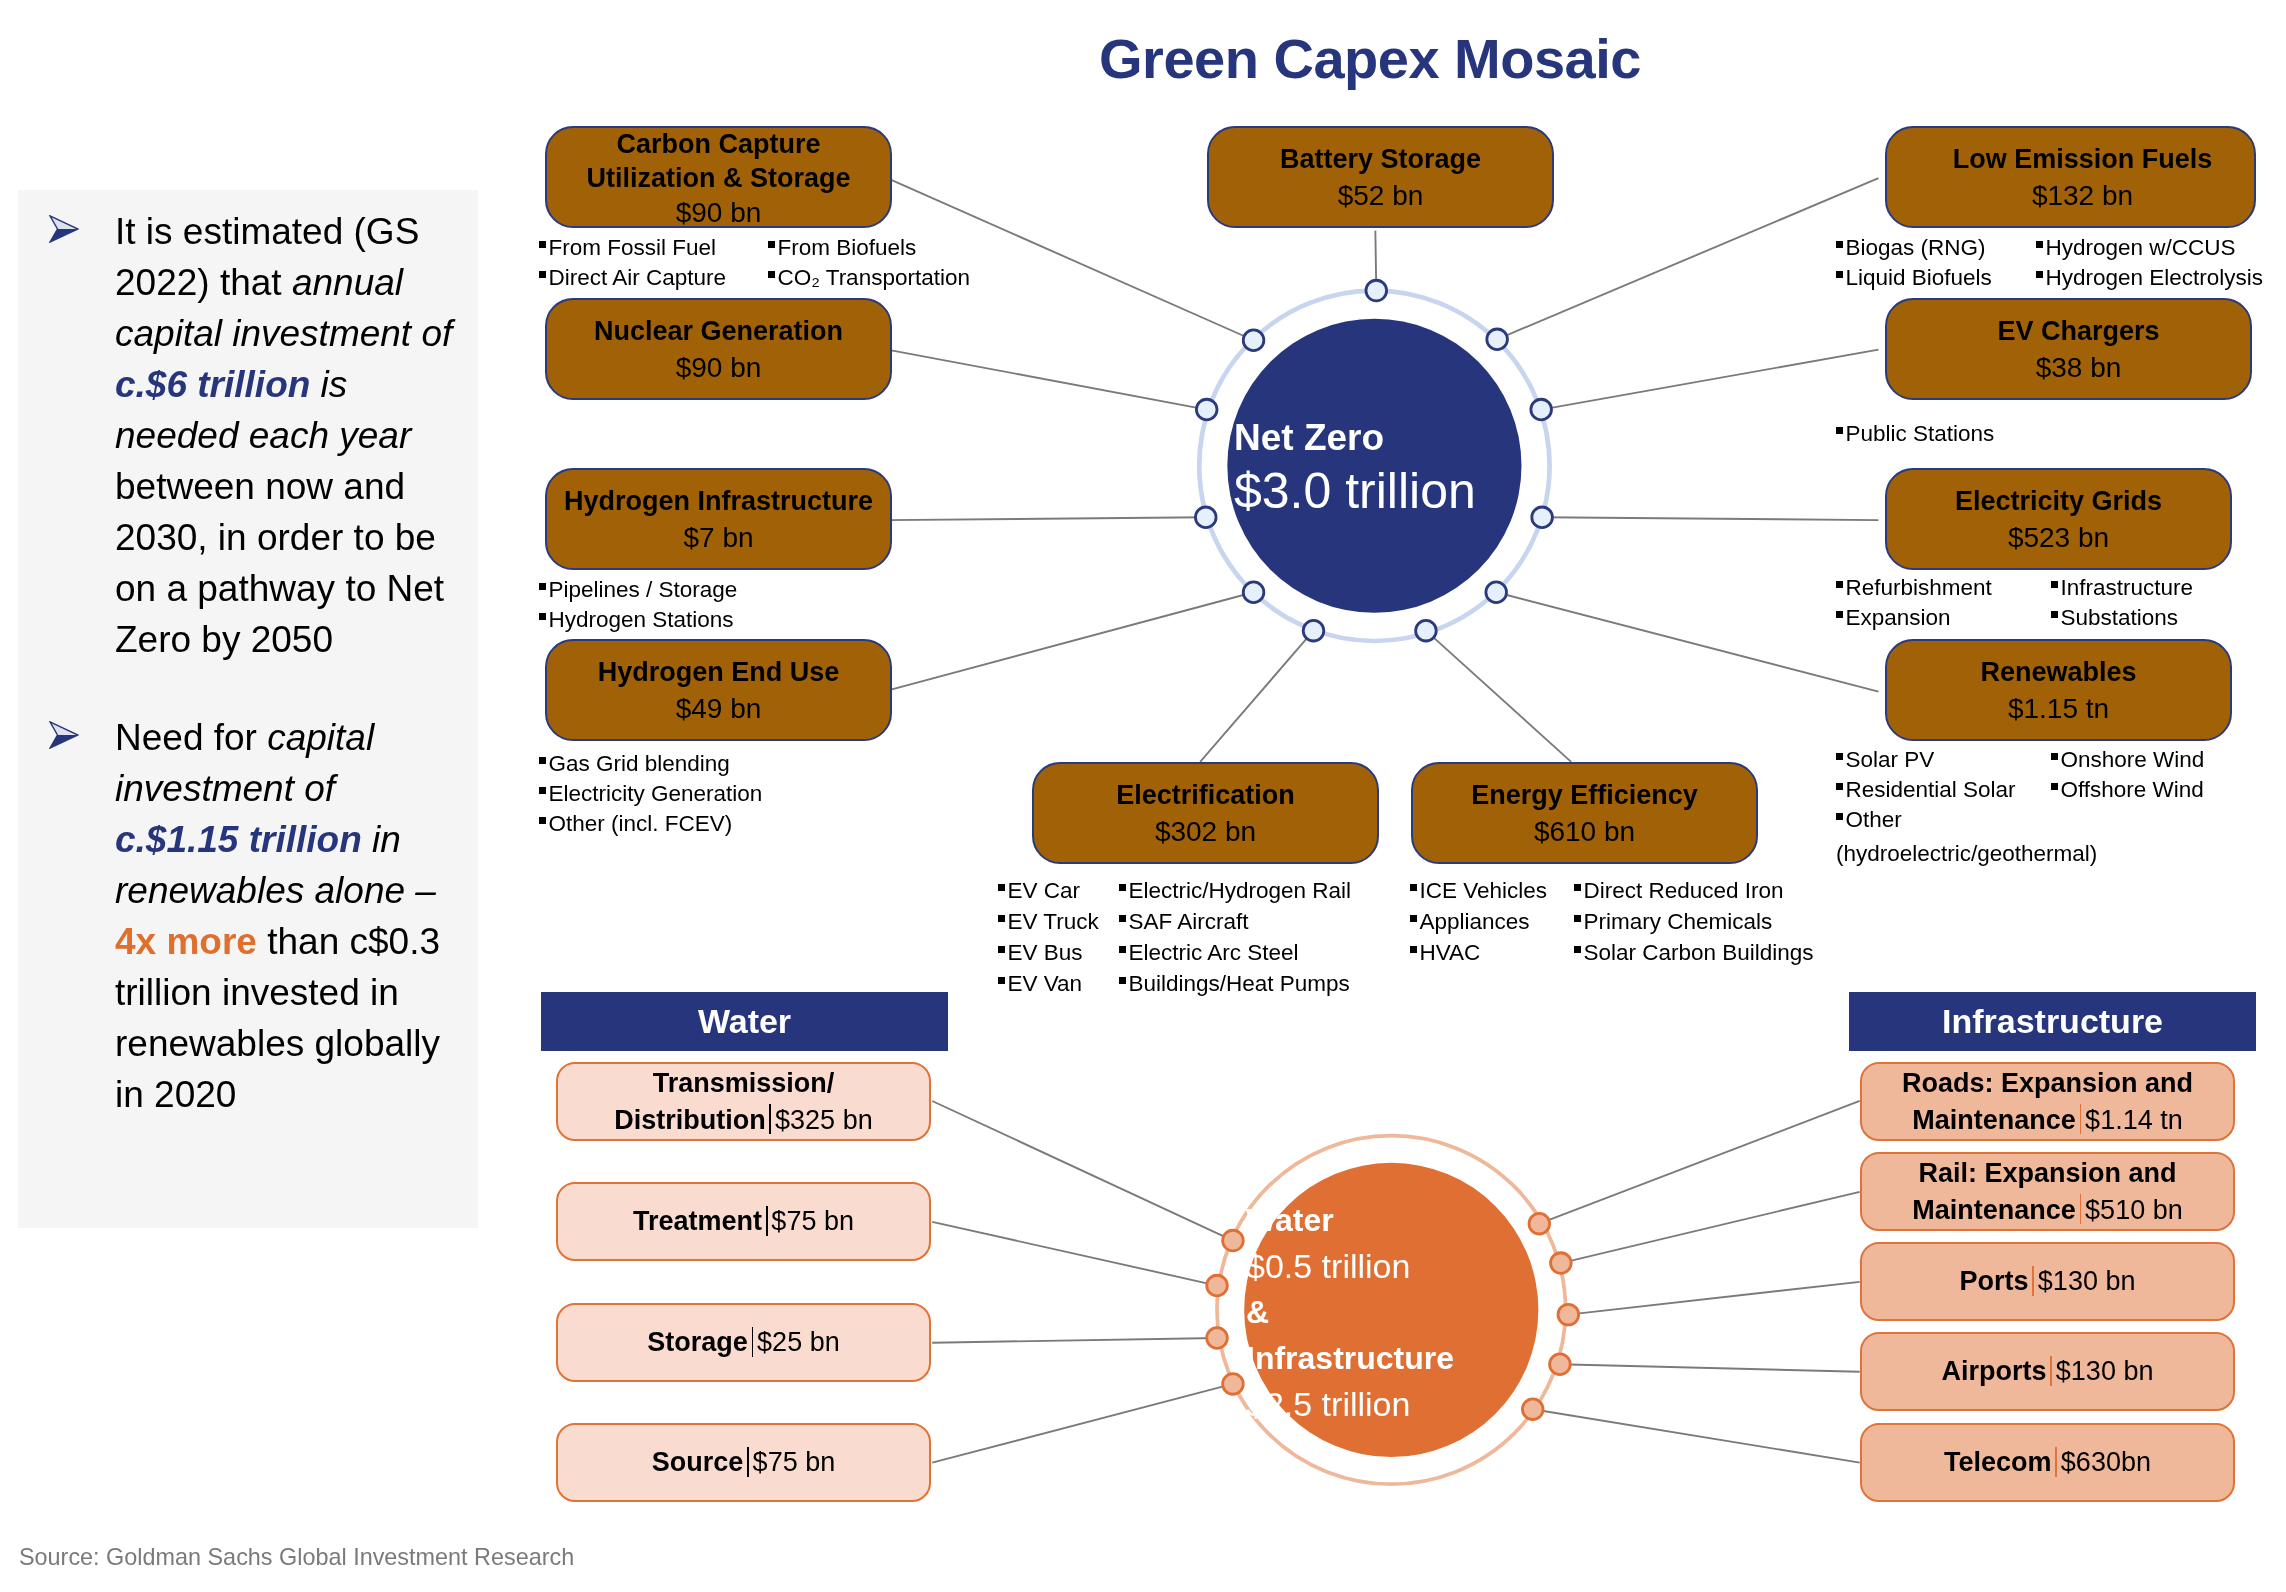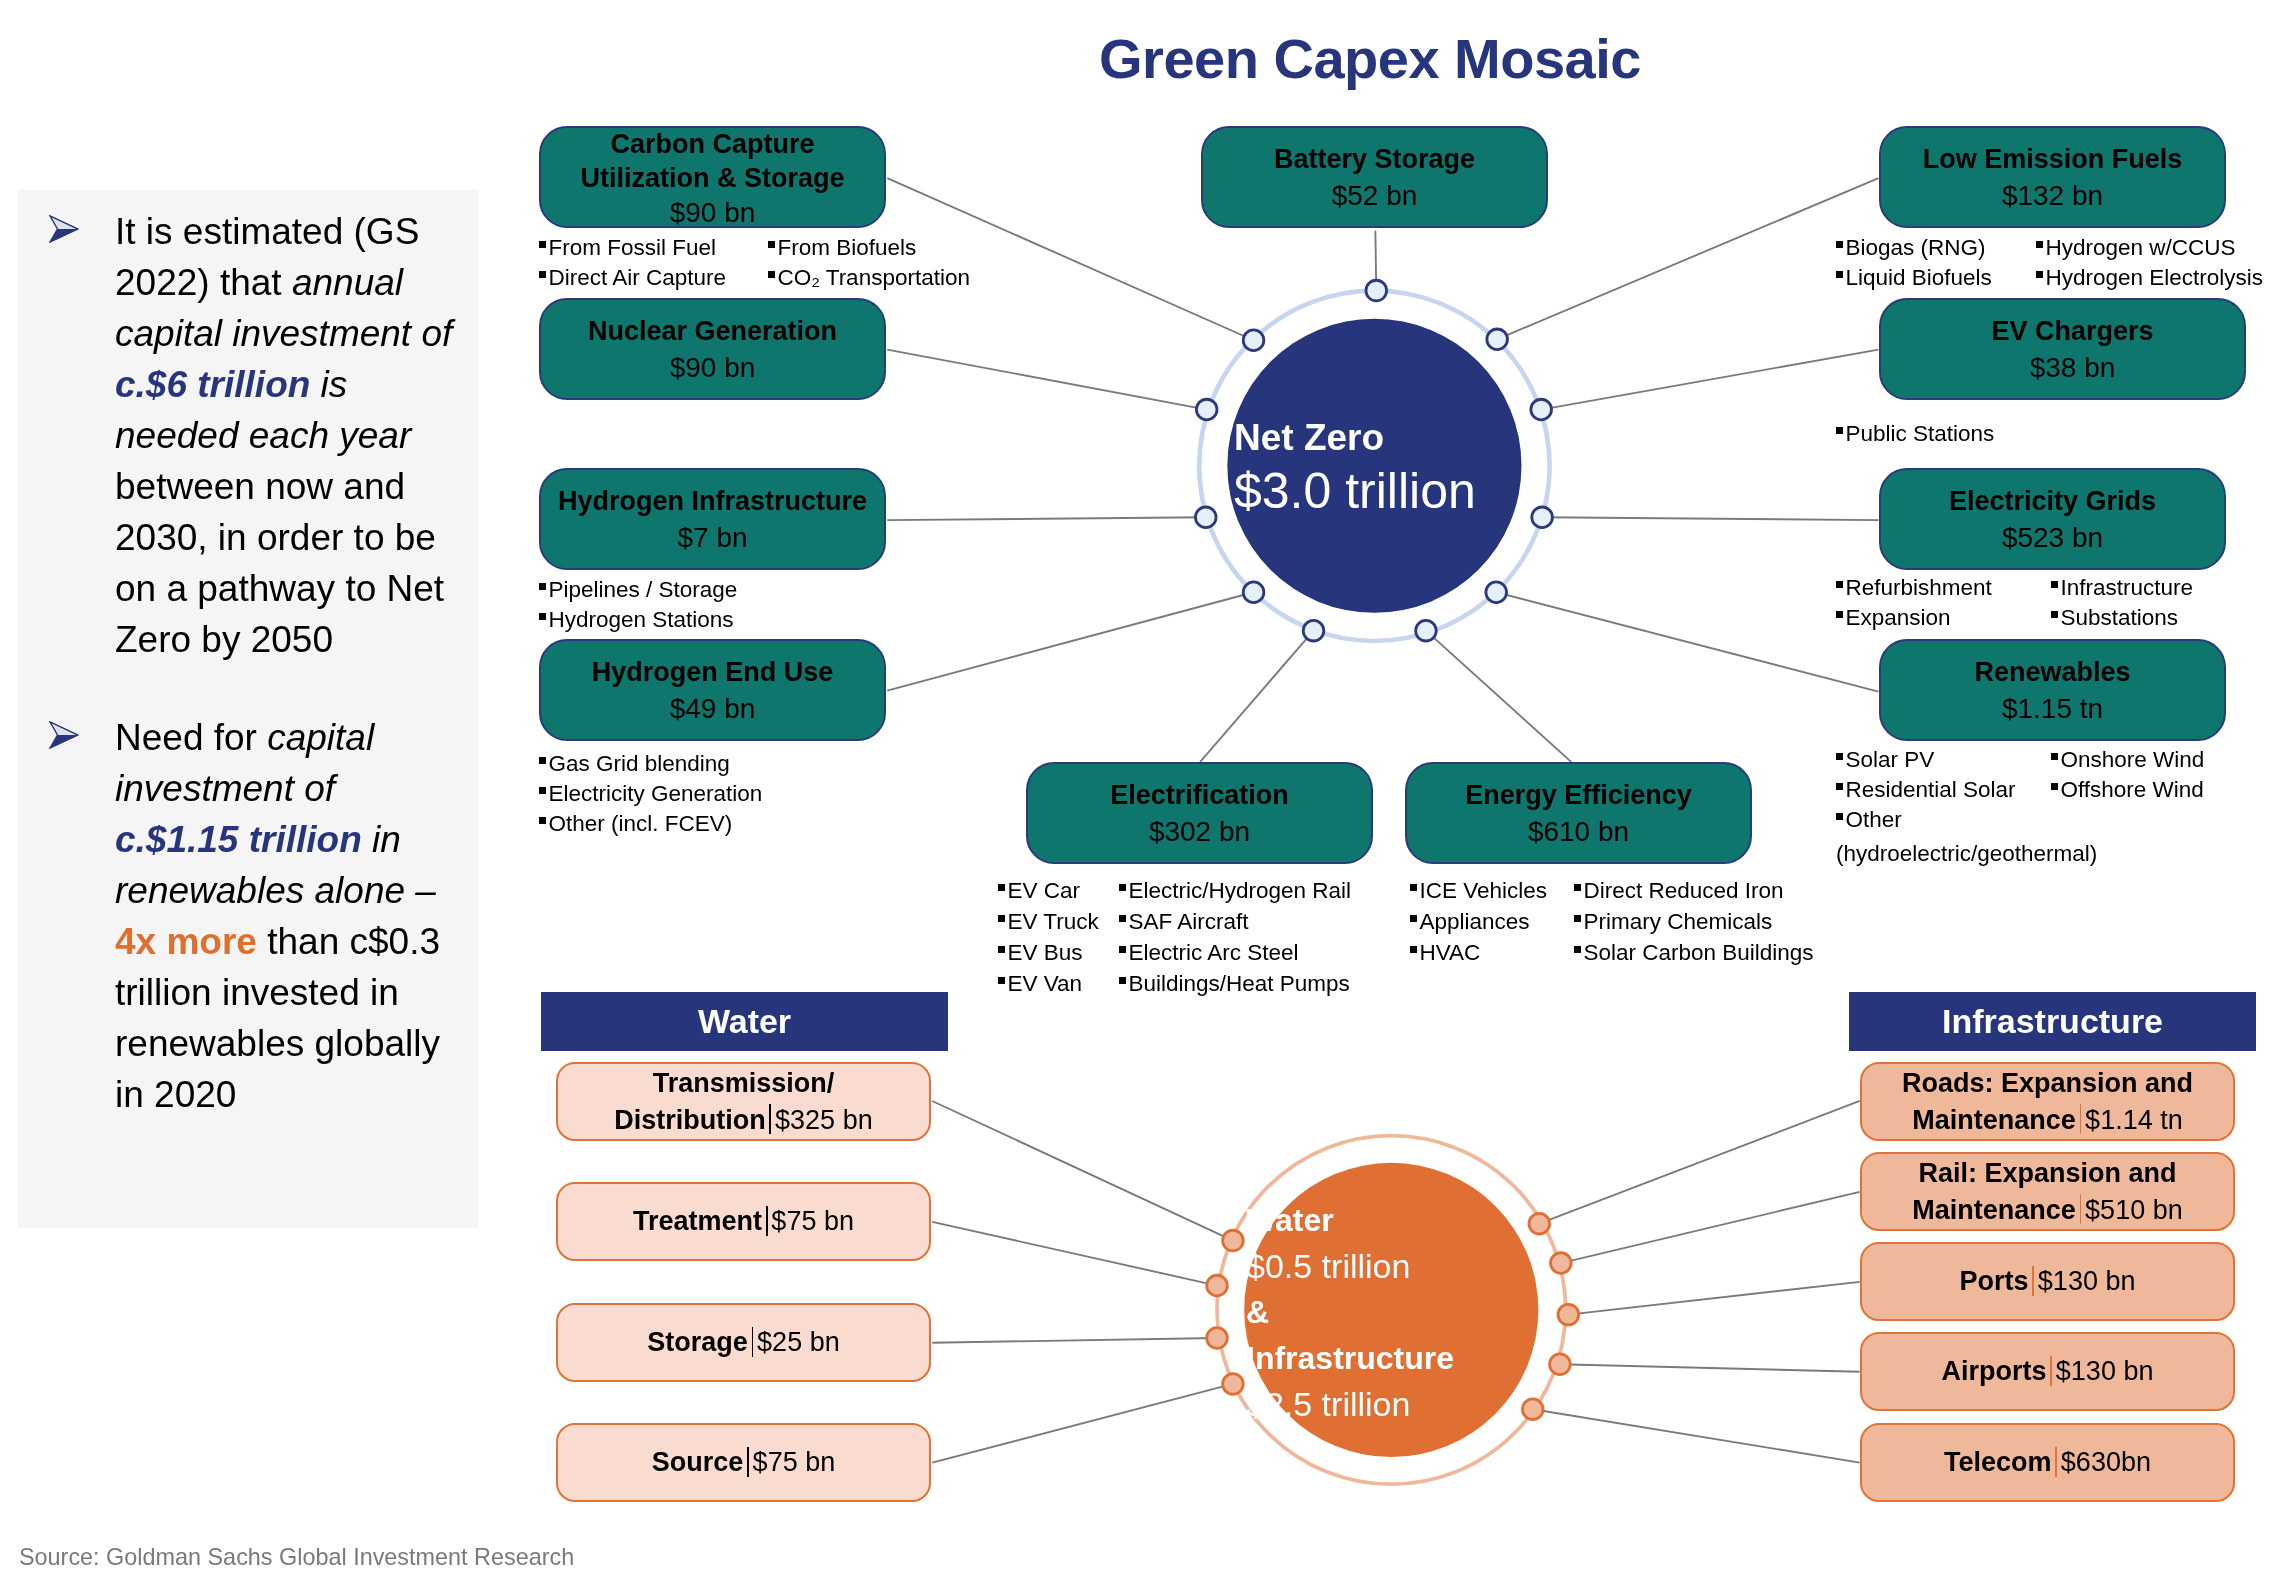--- a/index.html
+++ b/index.html
@@ -9,22 +9,22 @@
            font-size:56px; font-weight:bold; color:#27367c; letter-spacing:-0.5px; }
   #side-panel { position:absolute; left:18px; top:190px; width:460px; height:1038px; background:#f5f5f5; }
   .side-bullet { position:absolute; left:31px; width:412px; font-size:37px; line-height:51px; color:#000; }
   .side-bullet .arrow { position:absolute; left:0; top:9.4px; width:30px; height:28px; }
   .side-bullet .txt { margin-left:66px; display:block; }
   .side-bullet i { font-style:italic; }
   .hl-blue { color:#27367c; font-weight:bold; font-style:italic; }
   .hl-orange { color:#e06f2d; font-weight:bold; }
   svg#links { position:absolute; left:0; top:0; width:2286px; height:1593px; }
   .bbox { position:absolute; width:343px; height:98px; border:2.8px solid #2a3a7c; border-radius:28px;
-          background:#0f766e; display:flex; flex-direction:column; align-items:center; justify-content:center;
-          text-align:center; box-sizing:content-box; }
+          background:#a16207; display:flex; flex-direction:column; align-items:center; justify-content:center;
+          text-align:center; box-sizing:content-box;margin-left:6px; }
   .bbox .bt { font-weight:bold; font-size:27px; line-height:36px; }
   .bbox .bv { font-size:28px; line-height:37px; }
   .bbox.ccus { justify-content:flex-start; padding-top:0; }
   .bbox.ccus .bt { line-height:36px; margin-top:-1.9px; }
   .bbox.ccus .bv { line-height:34px; }
   .bul { position:absolute; font-size:22.5px; line-height:30px; white-space:nowrap; }
   .bul .sq { display:inline-block; width:6.6px; height:6.6px; background:#000; margin-right:2.8px; vertical-align:middle; position:relative; top:-4.7px; }
   .banner { position:absolute; height:59px; background:#27367c; color:#fff; font-weight:bold; font-size:34px;
             display:flex; align-items:center; justify-content:center; }
   .obox { position:absolute; width:371px; height:75px; border:2.8px solid #e07337; border-radius:19px;
@@ -167,21 +167,21 @@
   <div><span class="sq"></span><span>Gas Grid blending</span></div>
   <div><span class="sq"></span><span>Electricity Generation</span></div>
   <div><span class="sq"></span><span>Other (incl. FCEV)</span></div>
 </div>
 
 <div class="bbox" style="left:1201px; top:126px;">
   <div class="bt">Battery Storage</div>
   <div class="bv">$52 bn</div>
 </div>
 
-<div class="bbox" style="left:1879px; top:126px;">
+<div class="bbox" style="left:1879px; top:126px;padding-left:24px;">
   <div class="bt">Low Emission Fuels</div>
   <div class="bv">$132 bn</div>
 </div>
 <div class="bul" style="left:1836px; top:233px;">
   <div><span class="sq"></span><span>Biogas (RNG)</span></div>
   <div><span class="sq"></span><span>Liquid Biofuels</span></div>
 </div>
 <div class="bul" style="left:2036px; top:233px;">
   <div><span class="sq"></span><span>Hydrogen w/CCUS</span></div>
   <div><span class="sq"></span><span>Hydrogen Electrolysis</span></div>

